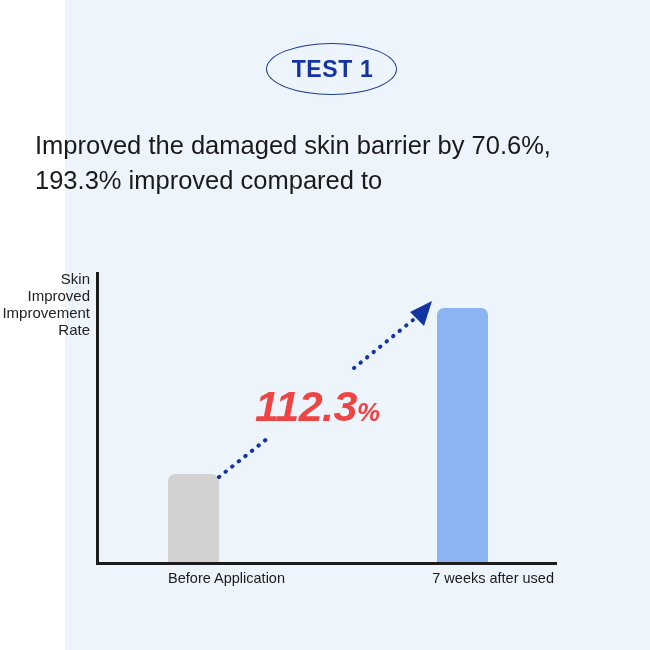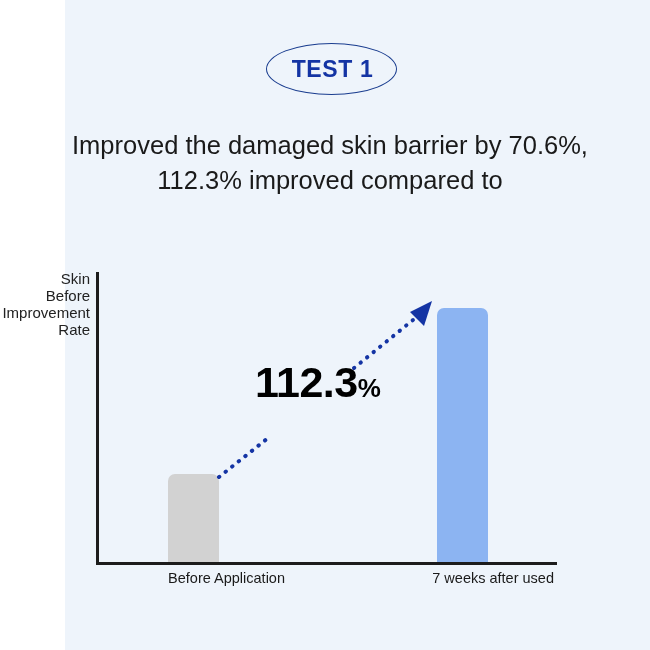--- a/index.html
+++ b/index.html
@@ -56,21 +56,21 @@
     letter-spacing: 0.6px;
     color: #1434a4;
   }
 
   
   #headline {
     position: absolute;
     left: 35px;
     top: 128px;
     width: 590px;
-    text-align: center;
+    text-align: left;
     color: #1a1a1a;
     font-size: 25.5px;
     line-height: 35px;
     font-weight: 400;
   }
   #headline div { white-space: nowrap; }
 
   
   #chart {
     position: absolute;
@@ -151,54 +151,55 @@
     top: 0;
     width: 650px;
     height: 650px;
     pointer-events: none;
   }
 
   
   #callout {
     position: absolute;
     left: 255px;
-    top: 358px;
-    color: #000000;
+    top: 382px;
+    color: #ef4444;
     font-weight: bold;
     font-size: 43px;
     letter-spacing: -0.5px;
     white-space: nowrap;
+    font-style: italic;
   }
   #callout-unit {
     font-size: 26px;
     font-weight: bold;
     letter-spacing: 0;
   }
 </style>
 </head>
 <body>
 
 <div id="page">
 
   <div id="bg-panel"></div>
 
   <div id="test-badge">
     <div id="test-badge-label">TEST 1</div>
   </div>
 
   <div id="headline">
     <div>Improved the damaged skin barrier by 70.6%,</div>
-    <div>112.3% improved compared to</div>
+    <div>193.3% improved compared to</div>
   </div>
 
   <div id="chart">
 
     <div id="y-axis-label">
       <div>Skin</div>
-      <div>Before</div>
+      <div>Improved</div>
       <div>Improvement</div>
       <div>Rate</div>
     </div>
 
     <div class="axis-line" id="y-axis"></div>
     <div class="axis-line" id="x-axis"></div>
 
     <div class="bar" id="bar-before"></div>
     <div class="bar" id="bar-after"></div>
 

